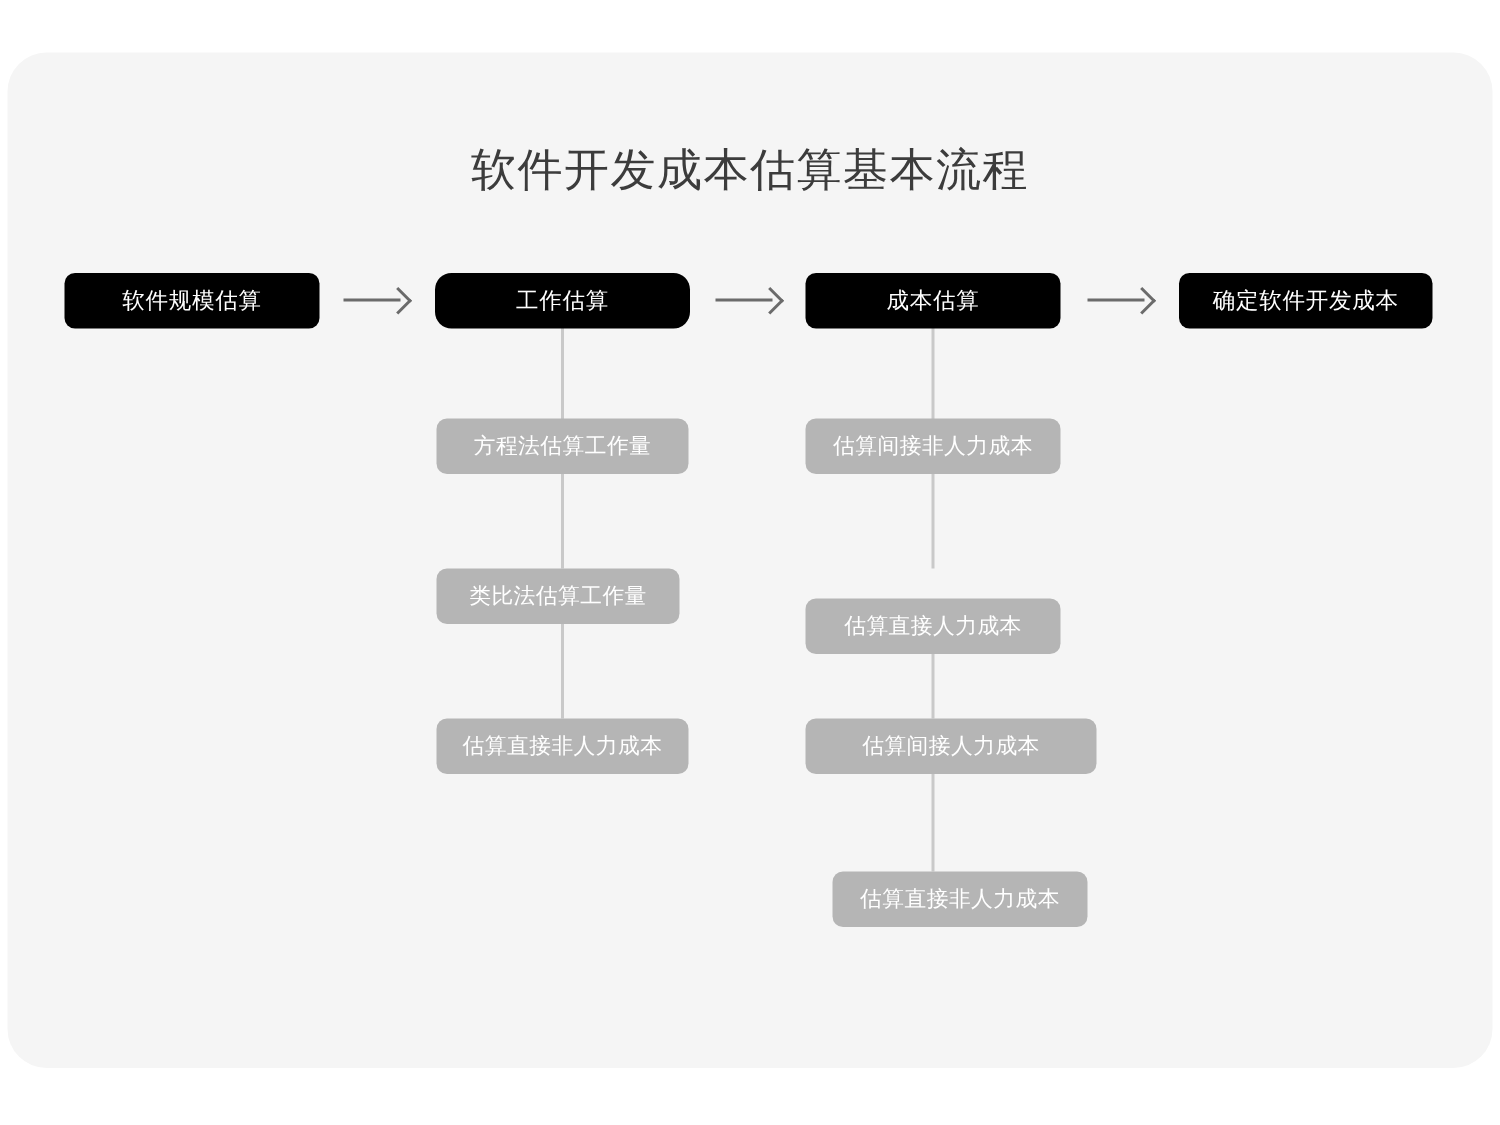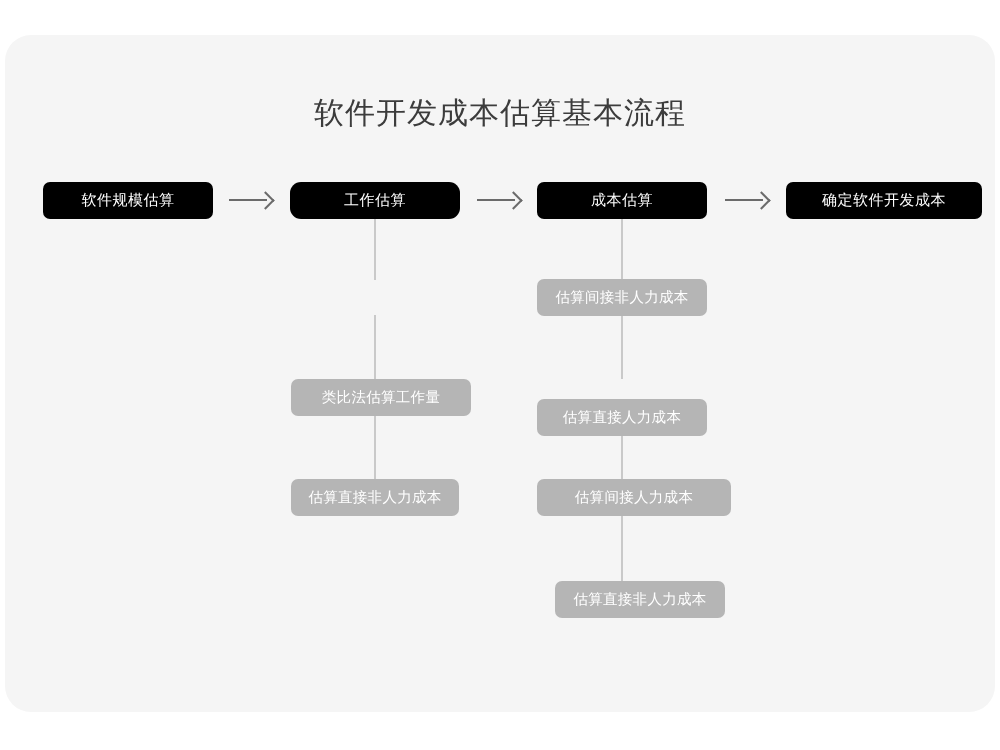--- a/index.html
+++ b/index.html
@@ -140,24 +140,25 @@
       <div class="shaft"></div>
       <div class="head"></div>
     </div>
 
     <div class="node primary" style="left:43px; top:182px; width:170px;">软件规模估算</div>
 
     <div class="node primary" style="left:290px; top:182px; width:170px;border-radius:11px;">工作估算</div>
 
     <div class="node primary" style="left:537px; top:182px; width:170px;">成本估算</div>
 
-    <div class="node primary" style="left:786px; top:182px; width:196px;">确定软件开发成本</div>
+    <div class="node primary" style="left:786px; top:182px; width:169px;">确定软件开发成本</div>
 
+    <div class="node secondary" style="left:291px; top:279px; width:168px;">方程法估算工作量</div>
 
-    <div class="node secondary" style="left:291px; top:379px; width:180px;">类比法估算工作量</div>
+    <div class="node secondary" style="left:291px; top:379px; width:162px;">类比法估算工作量</div>
 
     <div class="node secondary" style="left:291px; top:479px; width:168px;">估算直接非人力成本</div>
 
     <div class="node secondary" style="left:537px; top:279px; width:170px;">估算间接非人力成本</div>
 
     <div class="node secondary" style="left:537px; top:399px; width:170px;">估算直接人力成本</div>
 
     <div class="node secondary" style="left:537px; top:479px; width:194px;">估算间接人力成本</div>
 
     <div class="node secondary" style="left:555px; top:581px; width:170px;">估算直接非人力成本</div>

